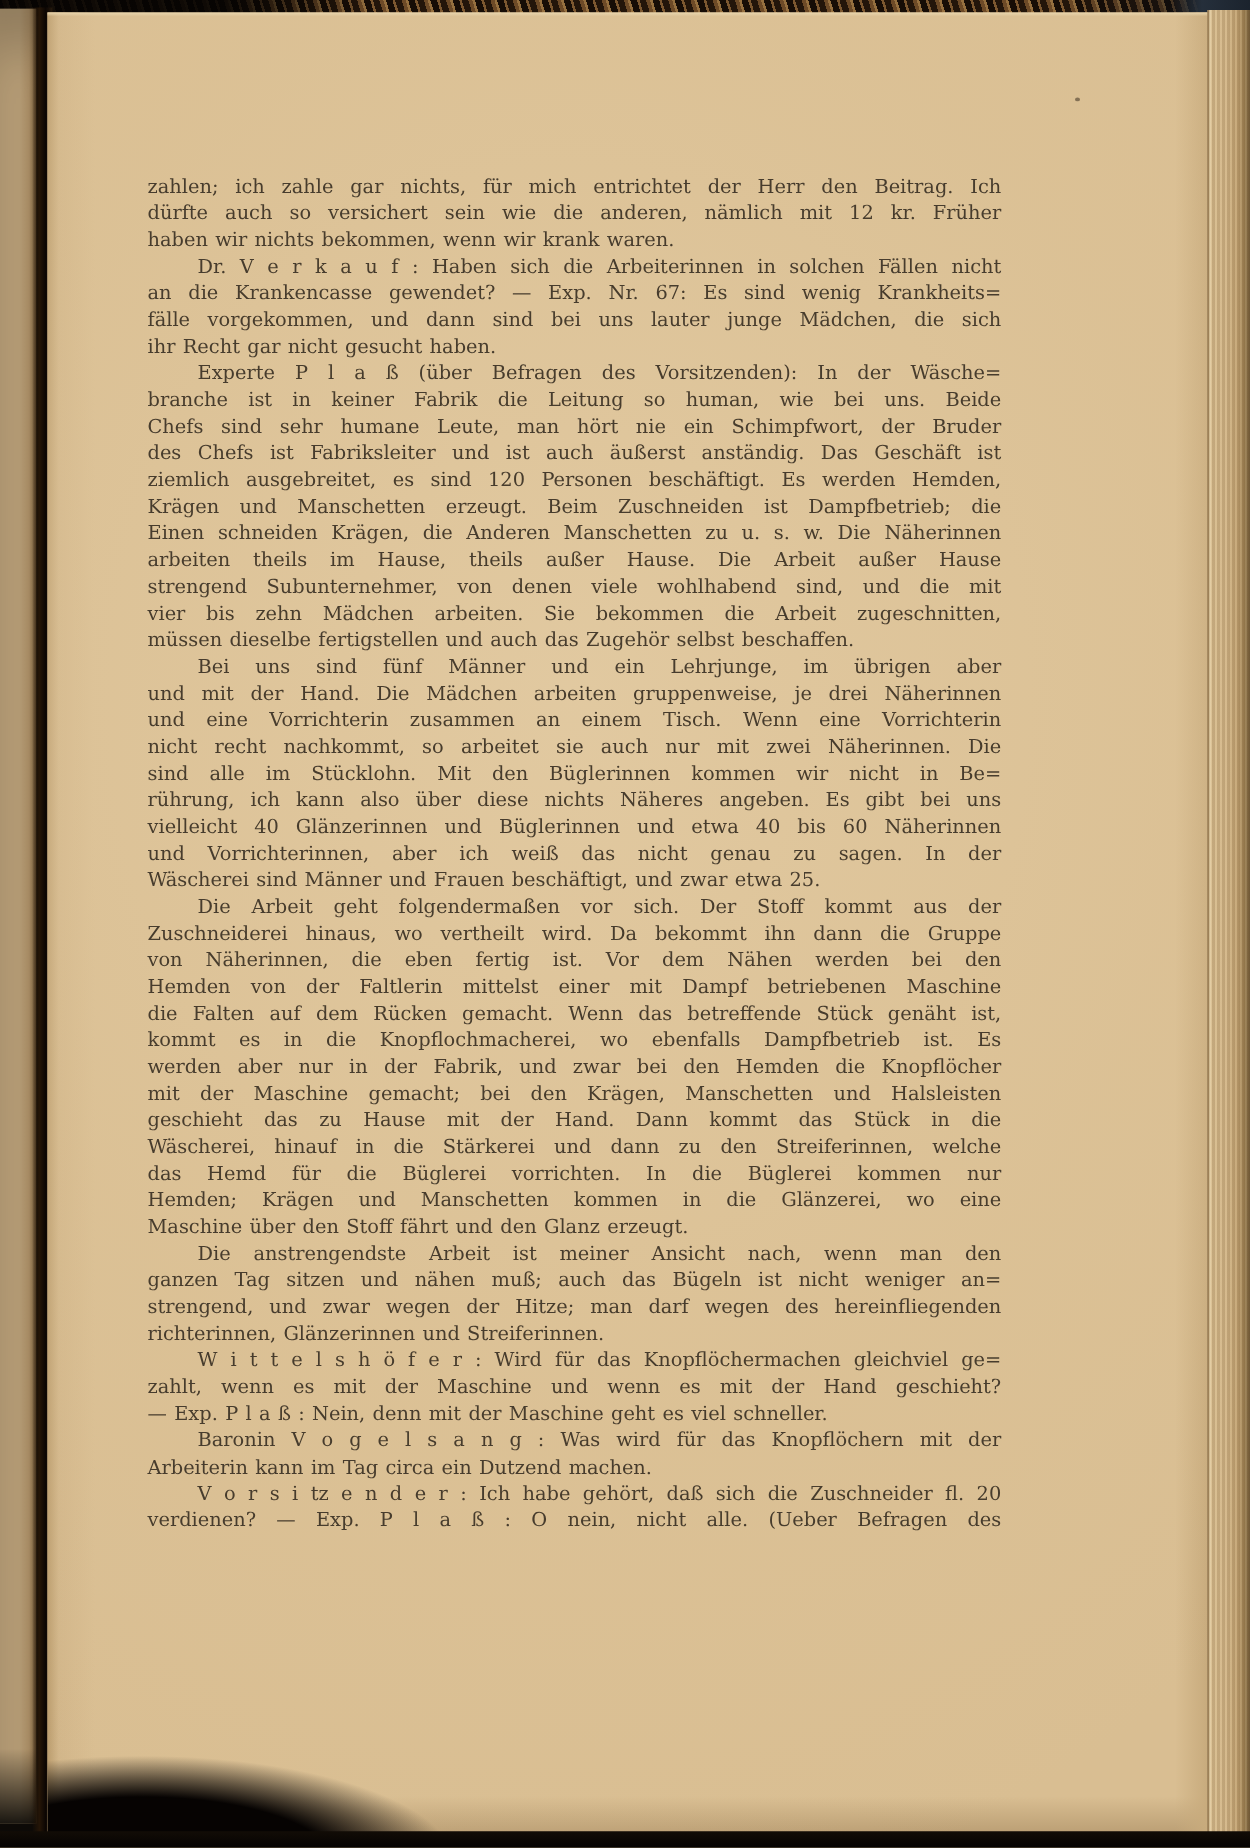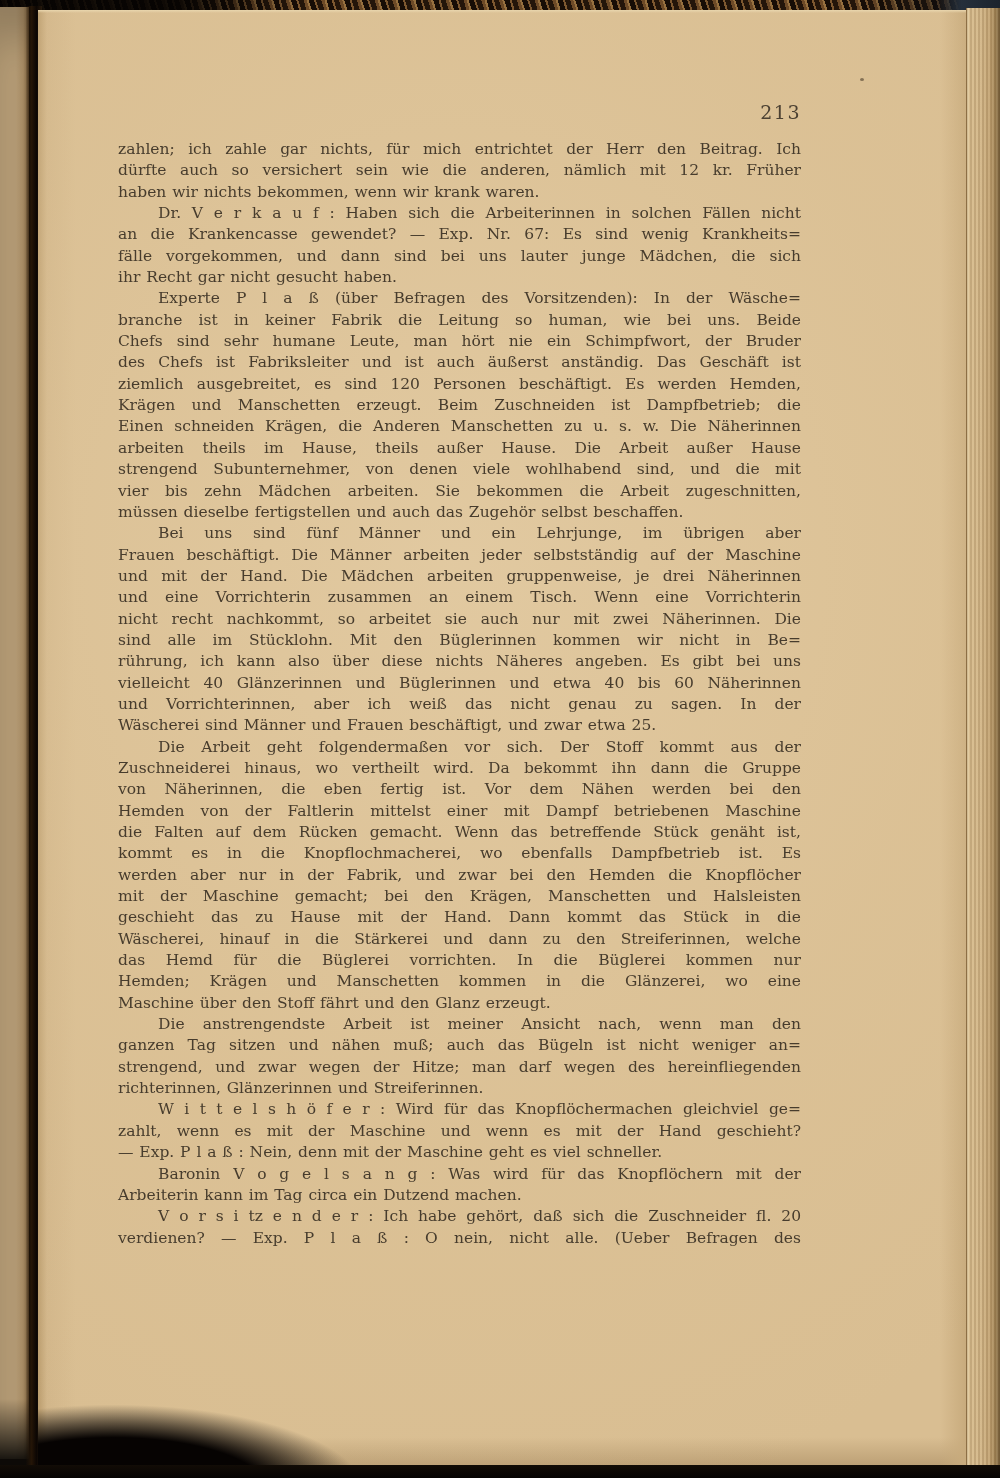--- a/index.html
+++ b/index.html
@@ -98,42 +98,40 @@
 </head>
 <body>
 
 <div class="scene">
   <div class="top-marbled"></div>
   <div class="top-right-dark"></div>
   <div class="under-page"></div>
   <div class="gutter"></div>
 
   <div class="main-page">
-    <div class="page-number">213</div>
     <div class="text-block">
         <div class="line">zahlen; ich zahle gar nichts, für mich entrichtet der Herr den Beitrag. Ich</div>
         <div class="line">dürfte auch so versichert sein wie die anderen, nämlich mit 12 kr. Früher</div>
         <div class="line end">haben wir nichts bekommen, wenn wir krank waren.</div>
         <div class="line indent">Dr. V e r k a u f :  Haben sich die Arbeiterinnen in solchen Fällen nicht</div>
         <div class="line">an die Krankencasse gewendet? — Exp. Nr. 67: Es sind wenig Krankheits=</div>
         <div class="line">fälle vorgekommen, und dann sind bei uns lauter junge Mädchen, die sich</div>
         <div class="line end">ihr Recht gar nicht gesucht haben.</div>
         <div class="line indent">Experte P l a ß  (über Befragen des Vorsitzenden):  In der Wäsche=</div>
         <div class="line">branche ist in keiner Fabrik die Leitung so human, wie bei uns. Beide</div>
         <div class="line">Chefs sind sehr humane Leute, man hört nie ein Schimpfwort, der Bruder</div>
         <div class="line">des Chefs ist Fabriksleiter und ist auch äußerst anständig. Das Geschäft ist</div>
         <div class="line">ziemlich ausgebreitet, es sind 120 Personen beschäftigt. Es werden Hemden,</div>
         <div class="line">Krägen und Manschetten erzeugt. Beim Zuschneiden ist Dampfbetrieb; die</div>
         <div class="line">Einen schneiden Krägen, die Anderen Manschetten zu u. s. w. Die Näherinnen</div>
         <div class="line">arbeiten theils im Hause, theils außer Hause. Die Arbeit außer Hause</div>
         <div class="line">strengend Subunternehmer, von denen viele wohlhabend sind, und die mit</div>
         <div class="line">vier bis zehn Mädchen arbeiten. Sie bekommen die Arbeit zugeschnitten,</div>
         <div class="line end">müssen dieselbe fertigstellen und auch das Zugehör selbst beschaffen.</div>
         <div class="line indent">Bei uns sind fünf Männer und ein Lehrjunge, im übrigen aber</div>
-        <div class="line">Frauen beschäftigt. Die Männer arbeiten jeder selbstständig auf der Maschine</div>
         <div class="line">und mit der Hand. Die Mädchen arbeiten gruppenweise, je drei Näherinnen</div>
         <div class="line">und eine Vorrichterin zusammen an einem Tisch. Wenn eine Vorrichterin</div>
         <div class="line">nicht recht nachkommt, so arbeitet sie auch nur mit zwei Näherinnen. Die</div>
         <div class="line">sind alle im Stücklohn. Mit den Büglerinnen kommen wir nicht in Be=</div>
         <div class="line">rührung, ich kann also über diese nichts Näheres angeben. Es gibt bei uns</div>
         <div class="line">vielleicht 40 Glänzerinnen und Büglerinnen und etwa 40 bis 60 Näherinnen</div>
         <div class="line">und Vorrichterinnen, aber ich weiß das nicht genau zu sagen. In der</div>
         <div class="line end">Wäscherei sind Männer und Frauen beschäftigt, und zwar etwa 25.</div>
         <div class="line indent">Die Arbeit geht folgendermaßen vor sich. Der Stoff kommt aus der</div>
         <div class="line">Zuschneiderei hinaus, wo vertheilt wird. Da bekommt ihn dann die Gruppe</div>

